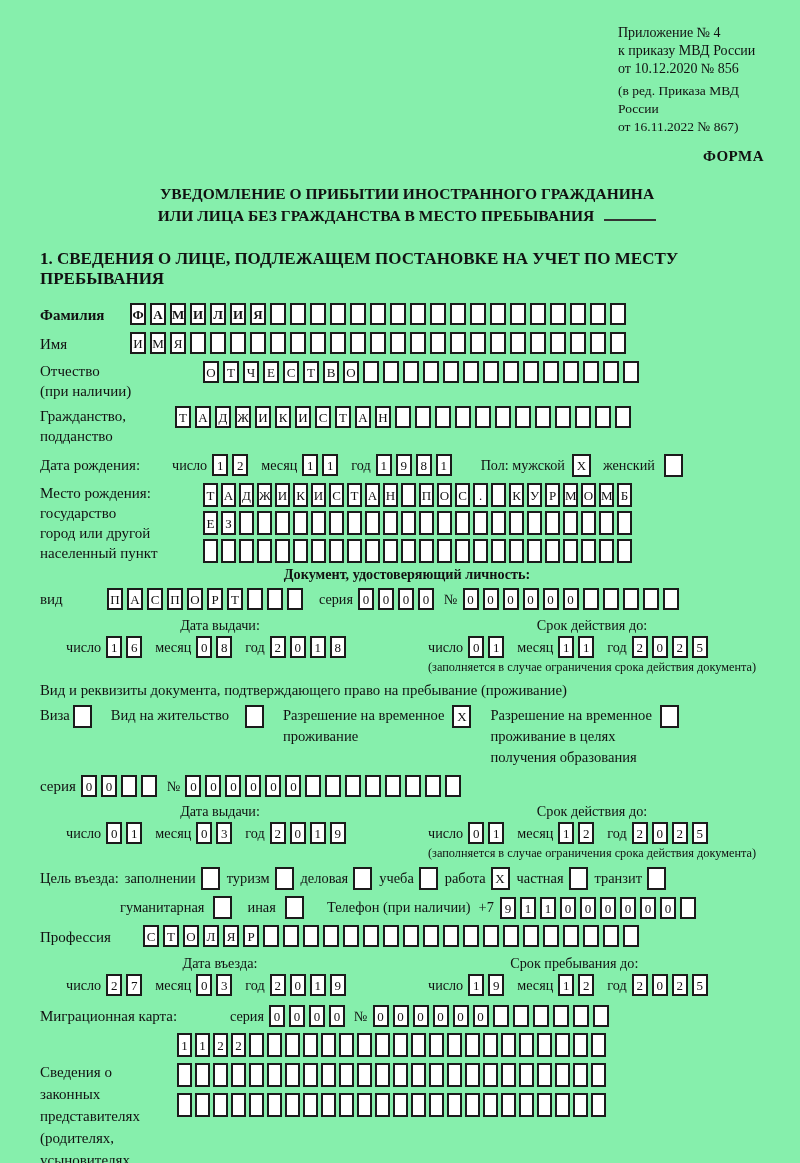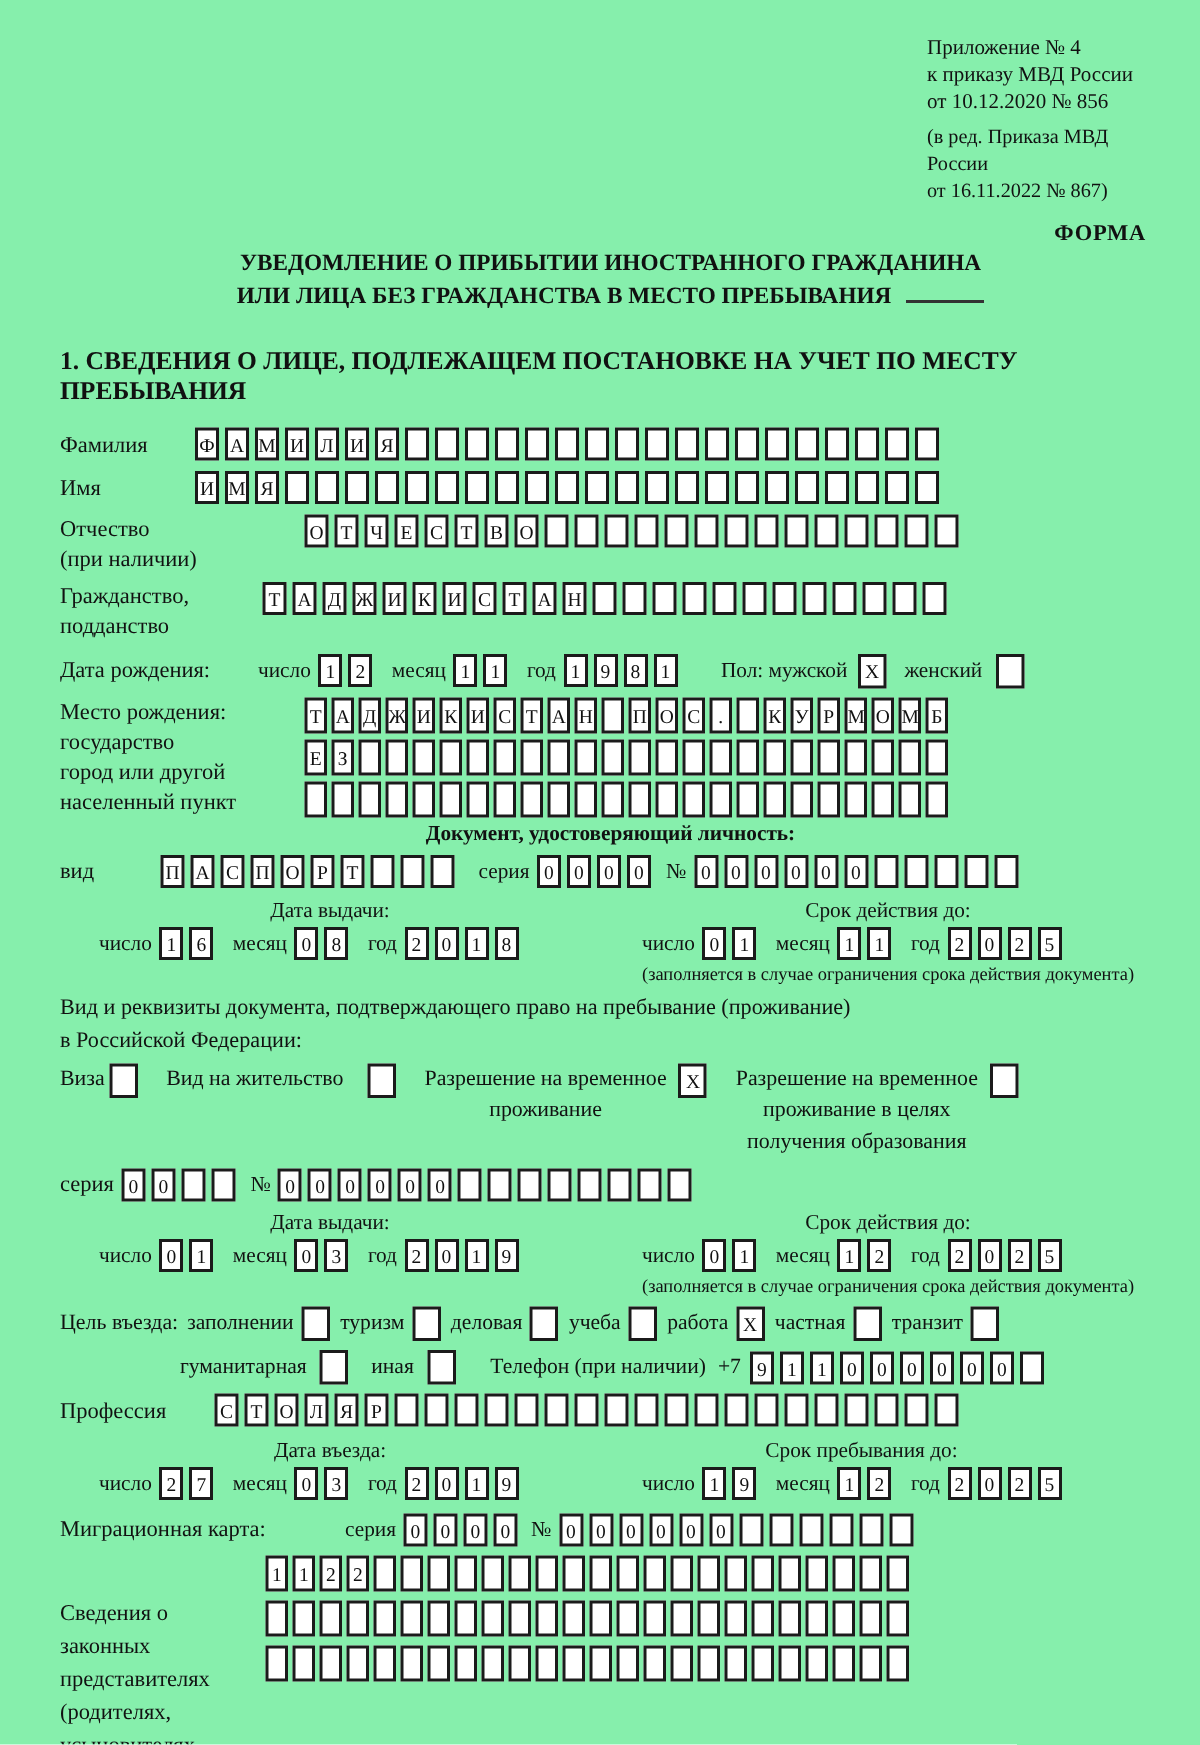--- a/index.html
+++ b/index.html
@@ -7,21 +7,21 @@
   body { width: 800px; color: #111; font-family: "Liberation Serif", serif; }
   .page { width: 800px; height: 1163px; padding: 24px 26px 10px 40px; overflow: hidden; position: relative; background: #86efac; }
 
   
   .hdr { margin-left: 578px; font-size: 14px; line-height: 18px; }
   .hdr .sm { font-size: 13.5px; }
   .hdr .gap { height: 4px; }
   .forma { text-align: right; padding-right: 10px; font-weight: bold; font-size: 15px; margin-top: 12px; letter-spacing: 0.5px; }
 
   
-  .title { text-align: center; font-weight: bold; font-size: 15.5px; line-height: 22px; }
+  .title { text-align: center; font-weight: bold; font-size: 15.5px; line-height: 22px; margin-top: 18px; }
   .blank-underline { display: inline-block; width: 52px; border-bottom: 2px solid #333; height: 12px; margin-left: 10px; }
   .sec-title { font-weight: bold; font-size: 17px; margin-top: 22px; }
 
   
   .row { display: flex; align-items: flex-start; margin-top: 5px; }
   .lbl { font-size: 15px; line-height: 24px; flex-shrink: 0; }
   .lbl2 { font-size: 15px; line-height: 20px; flex-shrink: 0; }
   .cells { display: flex; flex-wrap: nowrap; }
   .cell { display: inline-block; width: 16px; height: 22px; border: 2px solid #1b1b1b; margin-right: 4px; text-align: center; font-size: 13px; line-height: 19px; flex-shrink: 0; background: #fff; }
   .tight .cell { width: 15px; margin-right: 3px; height: 24px; line-height: 21px; }
@@ -36,21 +36,21 @@
   .date-row { display: flex; align-items: center; margin-top: 2px; }
   .dlbl { font-size: 14.2px; margin-right: 5px; }
   .dgrp { display: inline-flex; margin-right: 9px; }
   .note { font-size: 12.3px; line-height: 15px; margin-top: 2px; text-align: center; }
 
   
   .resline { font-size: 14.8px; line-height: 20px; margin-top: 7px; }
   .cbrow { display: flex; align-items: flex-start; margin-top: 5px; }
   .cbgroup { display: flex; align-items: flex-start; margin-right: 19px; }
   .cblabel { font-size: 14.6px; line-height: 21px; }
-  .cblabel.multi { text-align: center; }
+  .cblabel.multi { }
 
   
   .purposerow { display: flex; align-items: center; margin-top: 6px; flex-wrap: nowrap; }
   .opt { display: flex; align-items: center; margin-right: 7px; }
   .opt .olabel { font-size: 14.4px; margin-right: 5px; white-space: nowrap; }
   .indent2 { margin-left: 80px; }
   .phone-label { font-size: 14.4px; margin: 0 8px 0 16px; white-space: nowrap; }
   .phone-prefix { font-size: 14.4px; margin-right: 6px; }
 
   
@@ -75,21 +75,21 @@
 
   <div class="title">
     <div>УВЕДОМЛЕНИЕ О ПРИБЫТИИ ИНОСТРАННОГО ГРАЖДАНИНА</div>
     <div>
       <span>ИЛИ ЛИЦА БЕЗ ГРАЖДАНСТВА В МЕСТО ПРЕБЫВАНИЯ</span><span class="blank-underline"></span>
     </div>
   </div>
 
   <div class="sec-title">1. СВЕДЕНИЯ О ЛИЦЕ, ПОДЛЕЖАЩЕМ ПОСТАНОВКЕ НА УЧЕТ ПО МЕСТУ ПРЕБЫВАНИЯ</div>
 
-  <div class="row" style="margin-top:14px;">
+  <div class="row" style="margin-top:14px;font-weight:bold;">
     <div class="lbl" style="width:90px;">Фамилия</div>
     <div class="cells">
         <span class="cell">Ф</span>
         <span class="cell">А</span>
         <span class="cell">М</span>
         <span class="cell">И</span>
         <span class="cell">Л</span>
         <span class="cell">И</span>
         <span class="cell">Я</span>
         <span class="cell"></span>
@@ -402,21 +402,20 @@
             <span class="cell">0</span>
             <span class="cell">2</span>
             <span class="cell">5</span>
           </span>
       </div>
       <div class="note">(заполняется в случае ограничения срока действия документа)</div>
     </div>
   </div>
 
   <div class="resline" style="margin-top:5px;">Вид и реквизиты документа, подтверждающего право на пребывание (проживание)</div>
-  <div class="resline" style="margin-top:2px;">в Российской Федерации:</div>
 
   <div class="cbrow">
     <div class="cbgroup">
       <span class="cblabel">Виза</span>
       <span class="cell cb" style="margin-left:3px;"></span>
     </div>
     <div class="cbgroup">
       <span class="cblabel">Вид на жительство</span>
       <span class="cell cb" style="margin-left:16px;"></span>
     </div>

